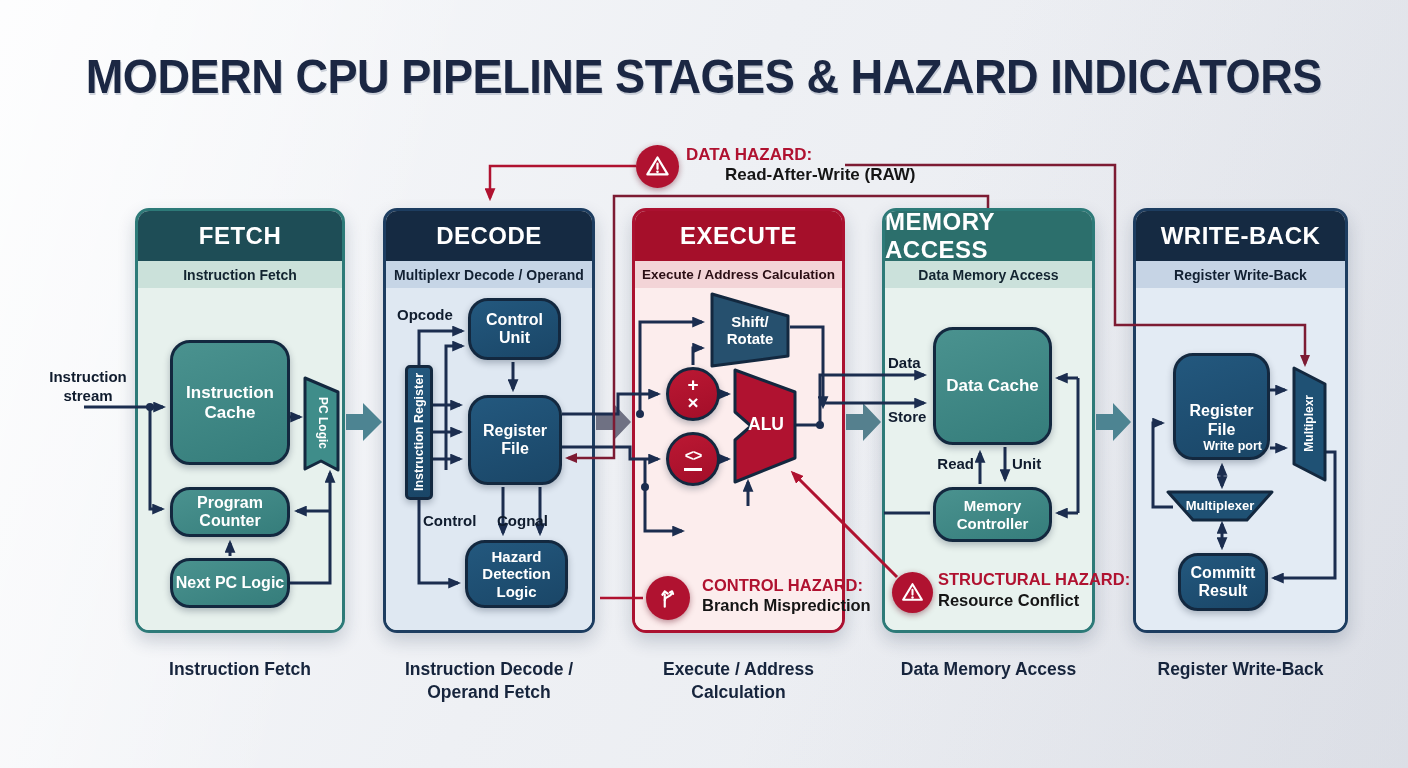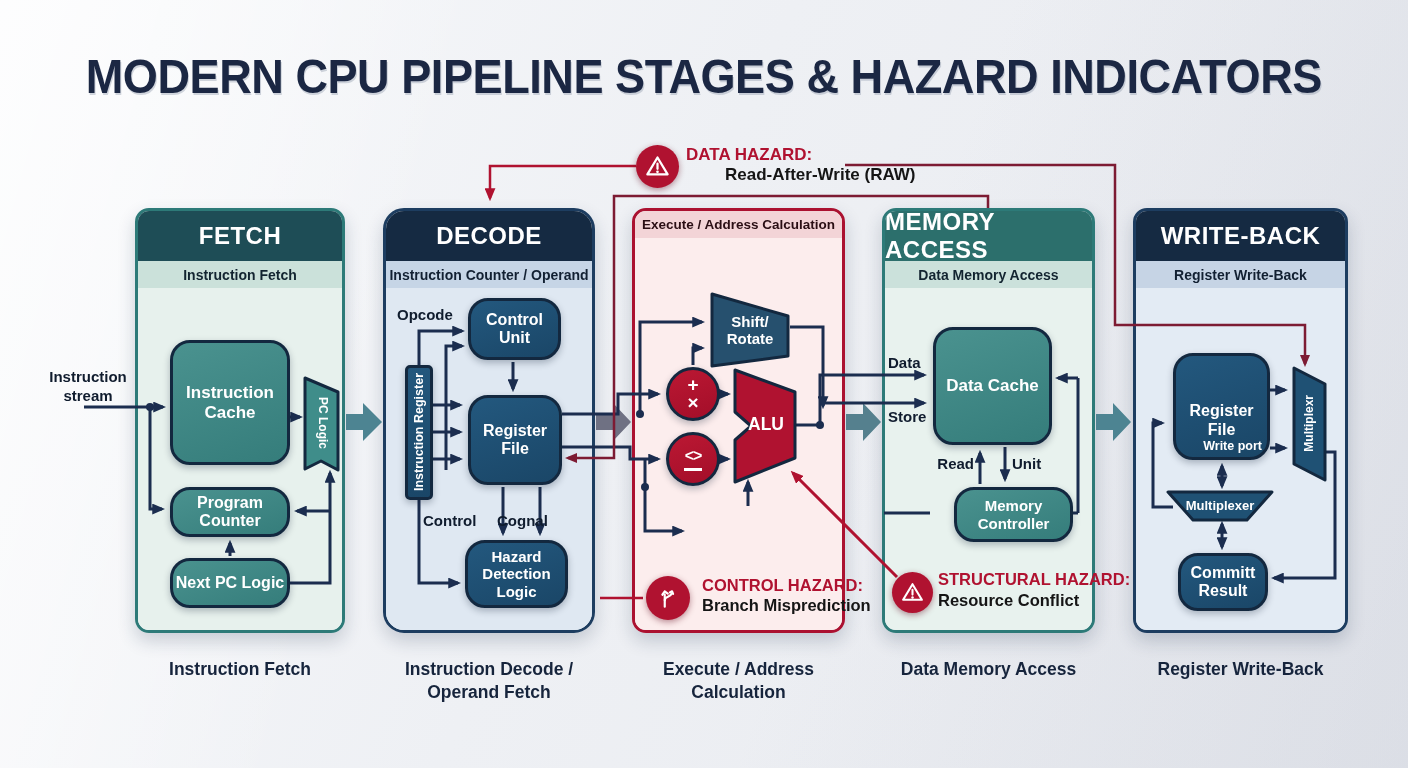--- a/index.html
+++ b/index.html
@@ -65,30 +65,33 @@
 
   <div class="col col-fetch" style="left:135px;width:210px;">
     <div class="col-h">
         <span>FETCH</span>
       </div>
     <div class="col-s">
         <span>Instruction Fetch</span>
       </div>
     <div class="col-b"></div>
   </div>
-  <div class="col col-decode" style="left:383px;width:212px;border-radius:21px;">
+  <div class="col col-decode" style="left:383px;width:212px;">
     <div class="col-h">
         <span>DECODE</span>
       </div>
     <div class="col-s">
-        <span>Instruction Counter / Operand</span>
+        <span>Multiplexr Decode / Operand</span>
       </div>
     <div class="col-b"></div>
   </div>
   <div class="col col-execute" style="left:632px;width:213px;">
+    <div class="col-h">
+        <span>EXECUTE</span>
+      </div>
     <div class="col-s" style="font-size:13.5px">
         <span>Execute / Address Calculation</span>
       </div>
     <div class="col-b"></div>
   </div>
   <div class="col col-memory" style="left:882px;width:213px;">
     <div class="col-h">
         <span>MEMORY ACCESS</span>
       </div>
     <div class="col-s">
@@ -237,21 +240,21 @@
     <span>&lt;&gt;</span>
     <span class="cmpbar"></span>
   </div>
   <div class="overlay" style="left:744px;top:415px;width:44px;height:20px;font-size:17.5px;">
       <span>ALU</span>
     </div>
 
   <div class="block teal" style="left:933px;top:327px;width:119px;height:118px;font-size:17px;">
       <span>Data Cache</span>
     </div>
-  <div class="block teal" style="left:954px;top:487px;width:119px;height:55px;font-size:15px;">
+  <div class="block teal" style="left:933px;top:487px;width:119px;height:55px;font-size:15px;">
       <span>Memory Controller</span>
     </div>
   <div class="lbl" style="left:888px;top:354px;">Data</div>
   <div class="lbl" style="left:888px;top:408px;">Store</div>
   <div class="lbl" style="left:930px;top:455px;width:44px;text-align:right;">Read</div>
   <div class="lbl" style="left:1012px;top:455px;">Unit</div>
 
   <div class="block navy" style="left:1173px;top:353px;width:97px;height:107px;font-size:16px;align-items:flex-start;padding-top:28px;">
     <span style="width:100%;">Register File</span>
     <span class="wp">Write port</span>

